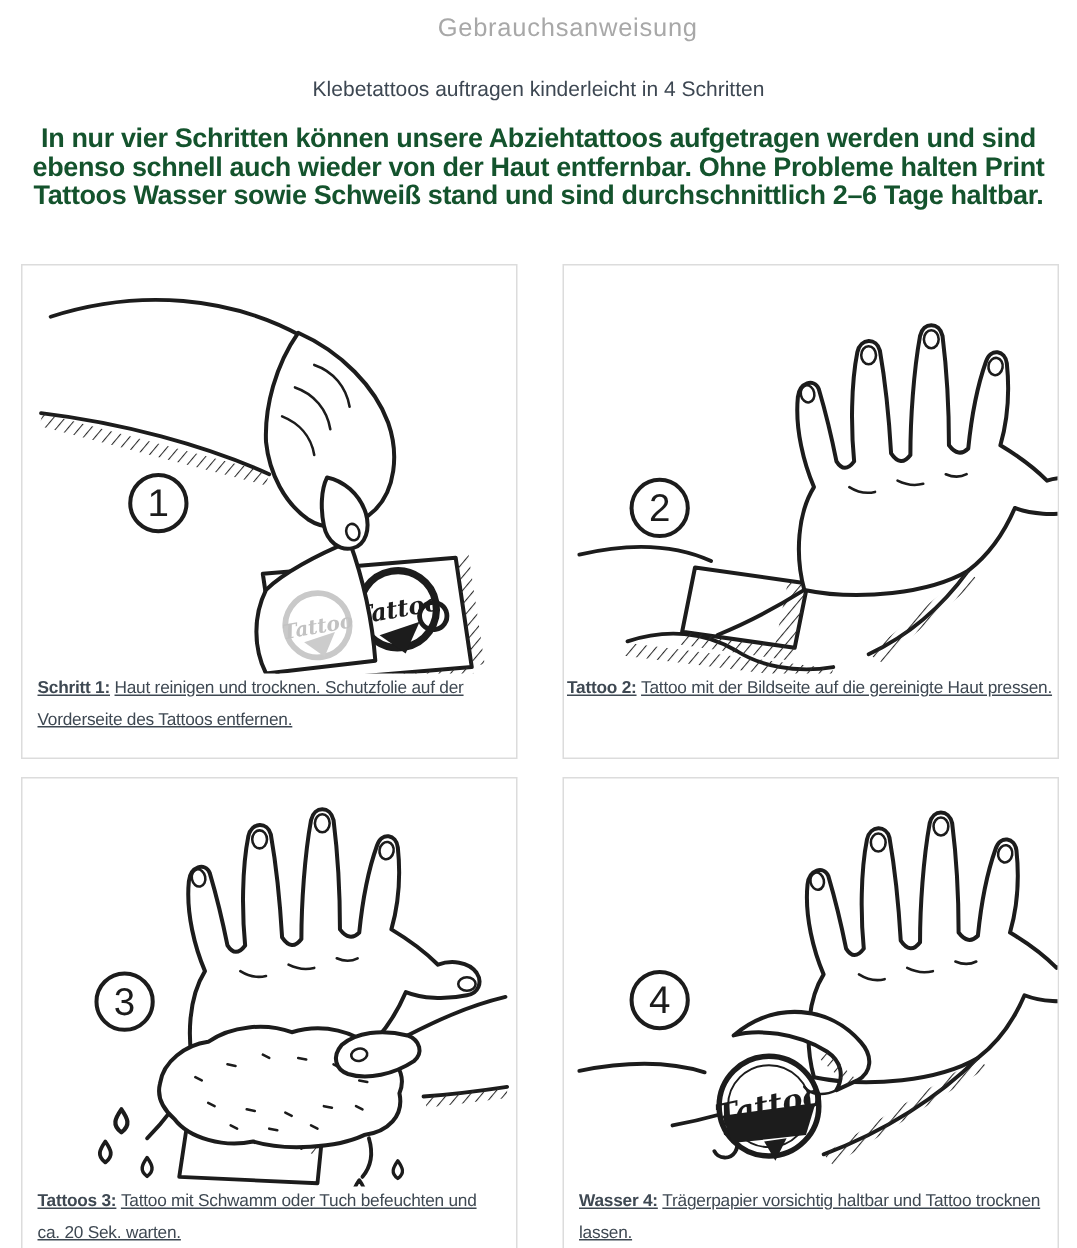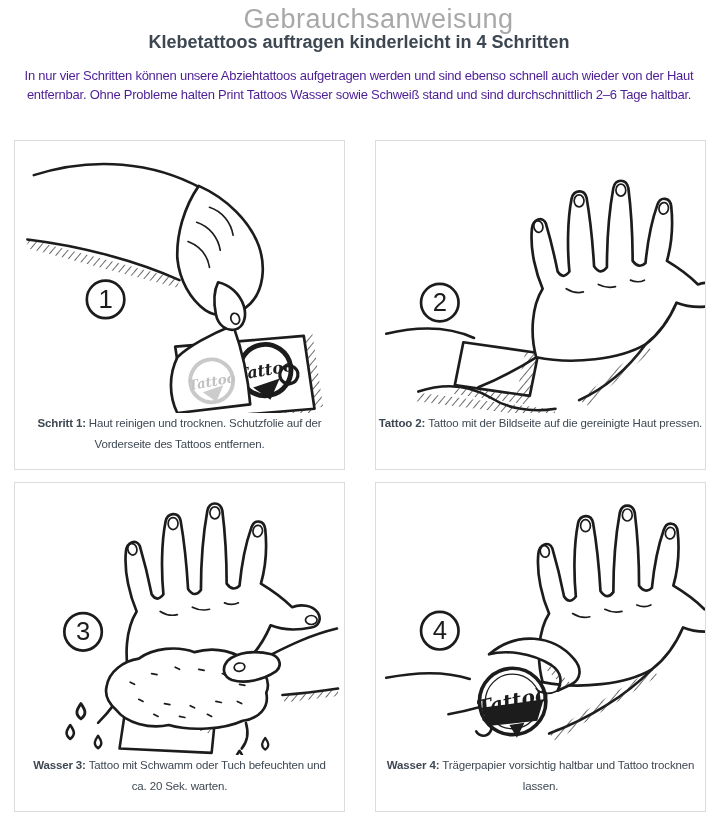--- a/index.html
+++ b/index.html
@@ -1,30 +1,30 @@
 <!DOCTYPE html>
 <html><head>
 <meta charset="utf-8">
 <style>
   html,body{margin:0;padding:0;background:#ffffff;}
   body{width:718px;font-family:"Liberation Sans",sans-serif;color:#3e4852;}
   .page{width:718px;height:832px;overflow:hidden;background:#fff;}
   .hdr{text-align:center;}
-  .title{margin:6px 0 0;font-size:27px;line-height:26px;font-weight:400;
+  .title{margin:6px 0 0;font-size:17px;line-height:26px;font-weight:400;
          letter-spacing:.5px;color:#a8a8a8;padding-left:39px;}
-  .heading{margin:0 0 0;font-size:18px;line-height:21px;font-weight:700;color:#3d4752;}
-  .intro{margin:13px auto 0;width:692px;font-size:13px;line-height:19px;
-         letter-spacing:-0.25px;color:#4c1d95;}
+  .heading{margin:17px 0 0;font-size:14px;line-height:21px;font-weight:400;color:#3d4752;}
+  .intro{margin:13px auto 0;width:692px;font-size:18px;line-height:19px;
+         letter-spacing:-0.25px;color:#14532d;font-weight:bold;}
   .panels{display:grid;grid-template-columns:331px 331px;column-gap:30px;row-gap:12px;
           margin:36px 12px 0 14px;}
   .panel{border:1px solid #dcdcdc;background:#fff;box-sizing:border-box;width:331px;height:330px;
          margin:0;display:flex;flex-direction:column;align-items:stretch;}
   .panel svg{display:block;width:100%;height:270px;margin-top:2px;}
-  .caption{font-size:11.5px;line-height:21px;letter-spacing:-0.15px;text-align:center;
-           color:#3e4852;padding:0 10px 8px;}
+  .caption{font-size:11.5px;line-height:21px;letter-spacing:-0.15px;text-align:left;
+           color:#3e4852;padding:0 10px 8px;text-decoration:underline;}
   .caption b{margin-right:3px;}
   .caption.single{white-space:nowrap;padding:0 2px 8px;}
   .ink{stroke:#1c1c1c;fill:none;stroke-width:2.4;stroke-linecap:round;stroke-linejoin:round;}
   .inkf{stroke:#1c1c1c;fill:#ffffff;stroke-width:2.5;stroke-linecap:round;stroke-linejoin:round;}
   .thin{stroke:#1c1c1c;fill:none;stroke-width:1.6;stroke-linecap:round;}
   text{font-family:"Liberation Sans",sans-serif;}
   .scripty{font-family:"DejaVu Serif",serif;font-style:italic;font-weight:bold;}
 </style>
 </head>
 <body>
@@ -197,21 +197,21 @@
           <path transform="translate(74,234) scale(0.9)" d="M0,0 C3.5,5 5.5,9 0,13 C-5.5,9 -3.5,5 0,0 Z"></path>
           <path transform="translate(206,248) scale(0.95)" d="M0,0 C3.5,5 5.5,9 0,13 C-5.5,9 -3.5,5 0,0 Z"></path>
           <path transform="translate(230,236) scale(0.85)" d="M0,0 C3.5,5 5.5,9 0,13 C-5.5,9 -3.5,5 0,0 Z"></path>
         </g>
         <g>
           <circle cx="60" cy="137" r="17.5" class="inkf" stroke-width="2.4"></circle>
           <text x="60" y="145" font-size="24" fill="#1c1c1c" text-anchor="middle">3</text>
         </g>
       </svg>
       <figcaption class="caption">
-        <b>Wasser 3:</b><span>Tattoo mit Schwamm oder Tuch befeuchten und ca. 20 Sek. warten.</span>
+        <b>Tattoos 3:</b><span>Tattoo mit Schwamm oder Tuch befeuchten und ca. 20 Sek. warten.</span>
       </figcaption>
     </figure>
 
     <figure class="panel">
       <svg viewBox="0 0 300 252" preserveAspectRatio="xMidYMid meet">
         <defs>
           <pattern id="h4" width="5.5" height="5.5" patternUnits="userSpaceOnUse" patternTransform="rotate(40)">
             <line x1="0" y1="0" x2="0" y2="5.5" stroke="#2a2a2a" stroke-width="1.3"></line>
           </pattern>
         </defs>

